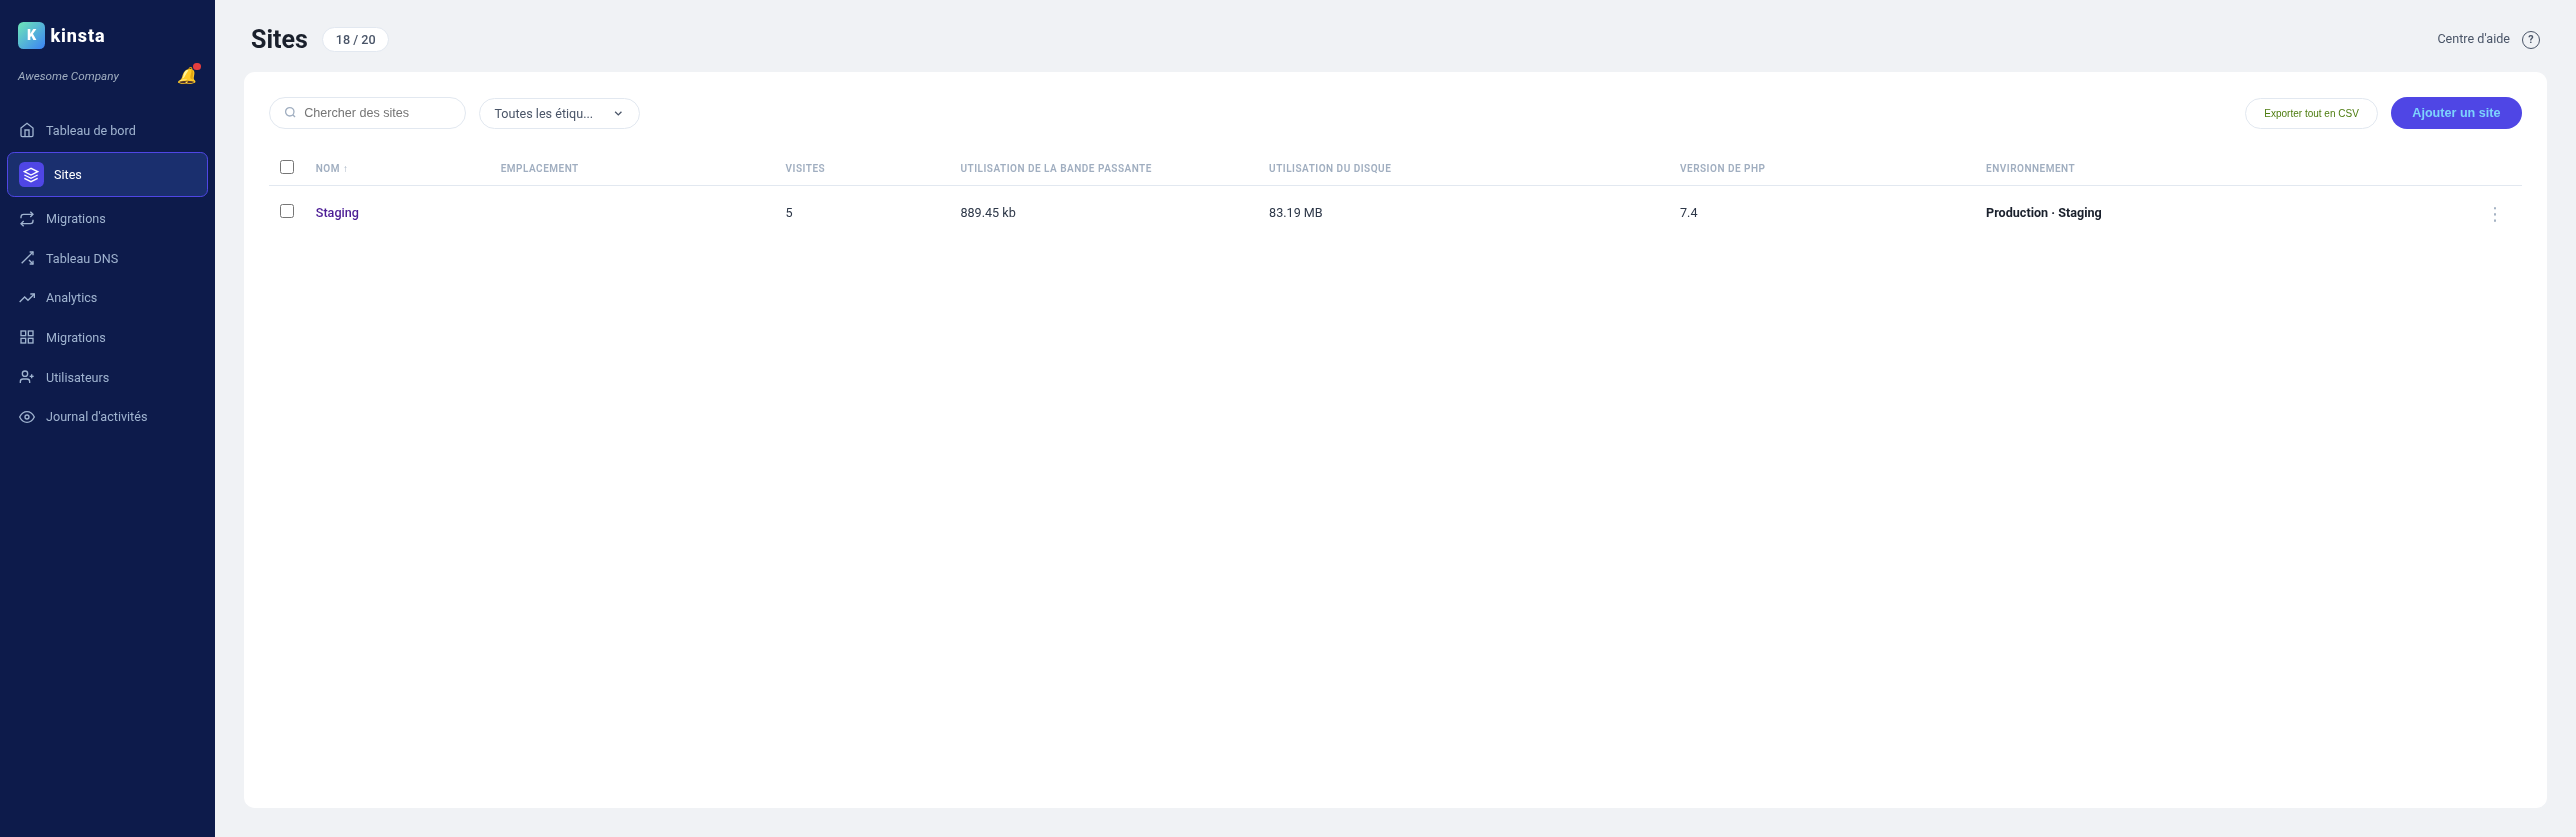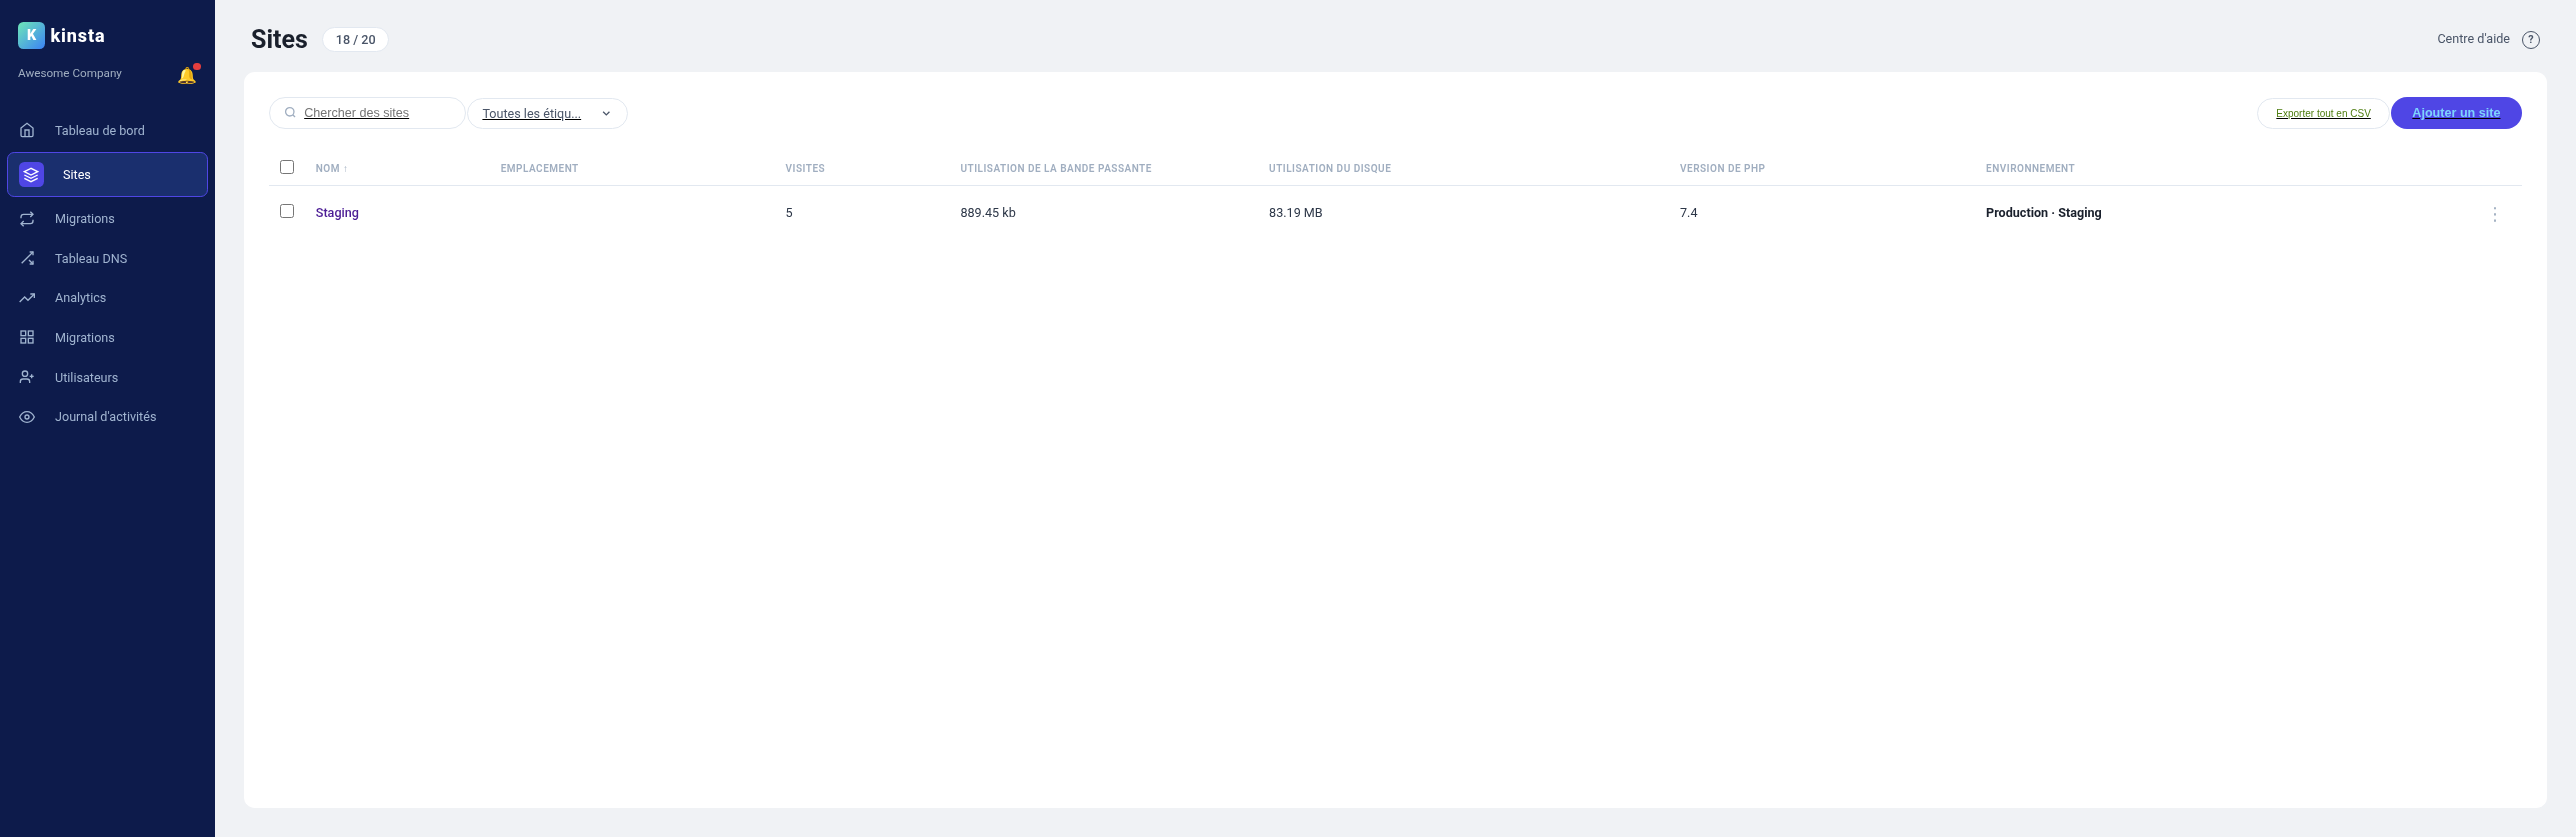--- a/index.html
+++ b/index.html
@@ -17,21 +17,23 @@
     }
     .sidebar-logo {
       padding: 21.5px 18px 14.4px 18px;
       display: flex;
       align-items: center;
       justify-content: space-between;
     }
     .company-row {
       padding: 3.6px 18px 18px 18px;
       display: flex;
+      align-items: center;
       justify-content: space-between;
+      font-style: italic;
     }
     .company-name {
       font-size: 11.7px;
       color: #a0aec0;
     }
     .bell-icon {
       position: relative;
       font-size: 16px;
       color: #a0aec0;
       cursor: pointer;
@@ -47,21 +49,21 @@
     }
     .sidebar-nav {
       display: flex;
       flex-direction: column;
       padding: 7.2px 0;
       flex: 1;
     }
     .nav-item {
       display: flex;
       align-items: center;
-      gap: 19px;
+      gap: 10px;
       padding: 10.8px 18px;
       color: #a0b4d0;
       font-size: 12.6px;
       cursor: pointer;
       border-radius: 0;
       transition: background 0.15s;
       text-decoration: none;
     }
     .nav-item.active {
       background: #1a2f6e;
@@ -145,23 +147,22 @@
     .content-area {
       background: #fff;
       margin: 0 29px 29px 29px;
       border-radius: 10.8px;
       padding: 25px;
       flex: 1;
     }
     .toolbar {
       display: flex;
       align-items: center;
-      gap: 1px;
+      gap: 13px;
       margin-bottom: 21.5px;
-      text-decoration: underline;
     }
     .search-box {
       display: flex;
       align-items: center;
       border: 1.3px solid #e2e8f0;
       border-radius: 27px;
       padding: 7.2px 14.4px;
       gap: 7.2px;
       background: #fff;
       width: 197px;

